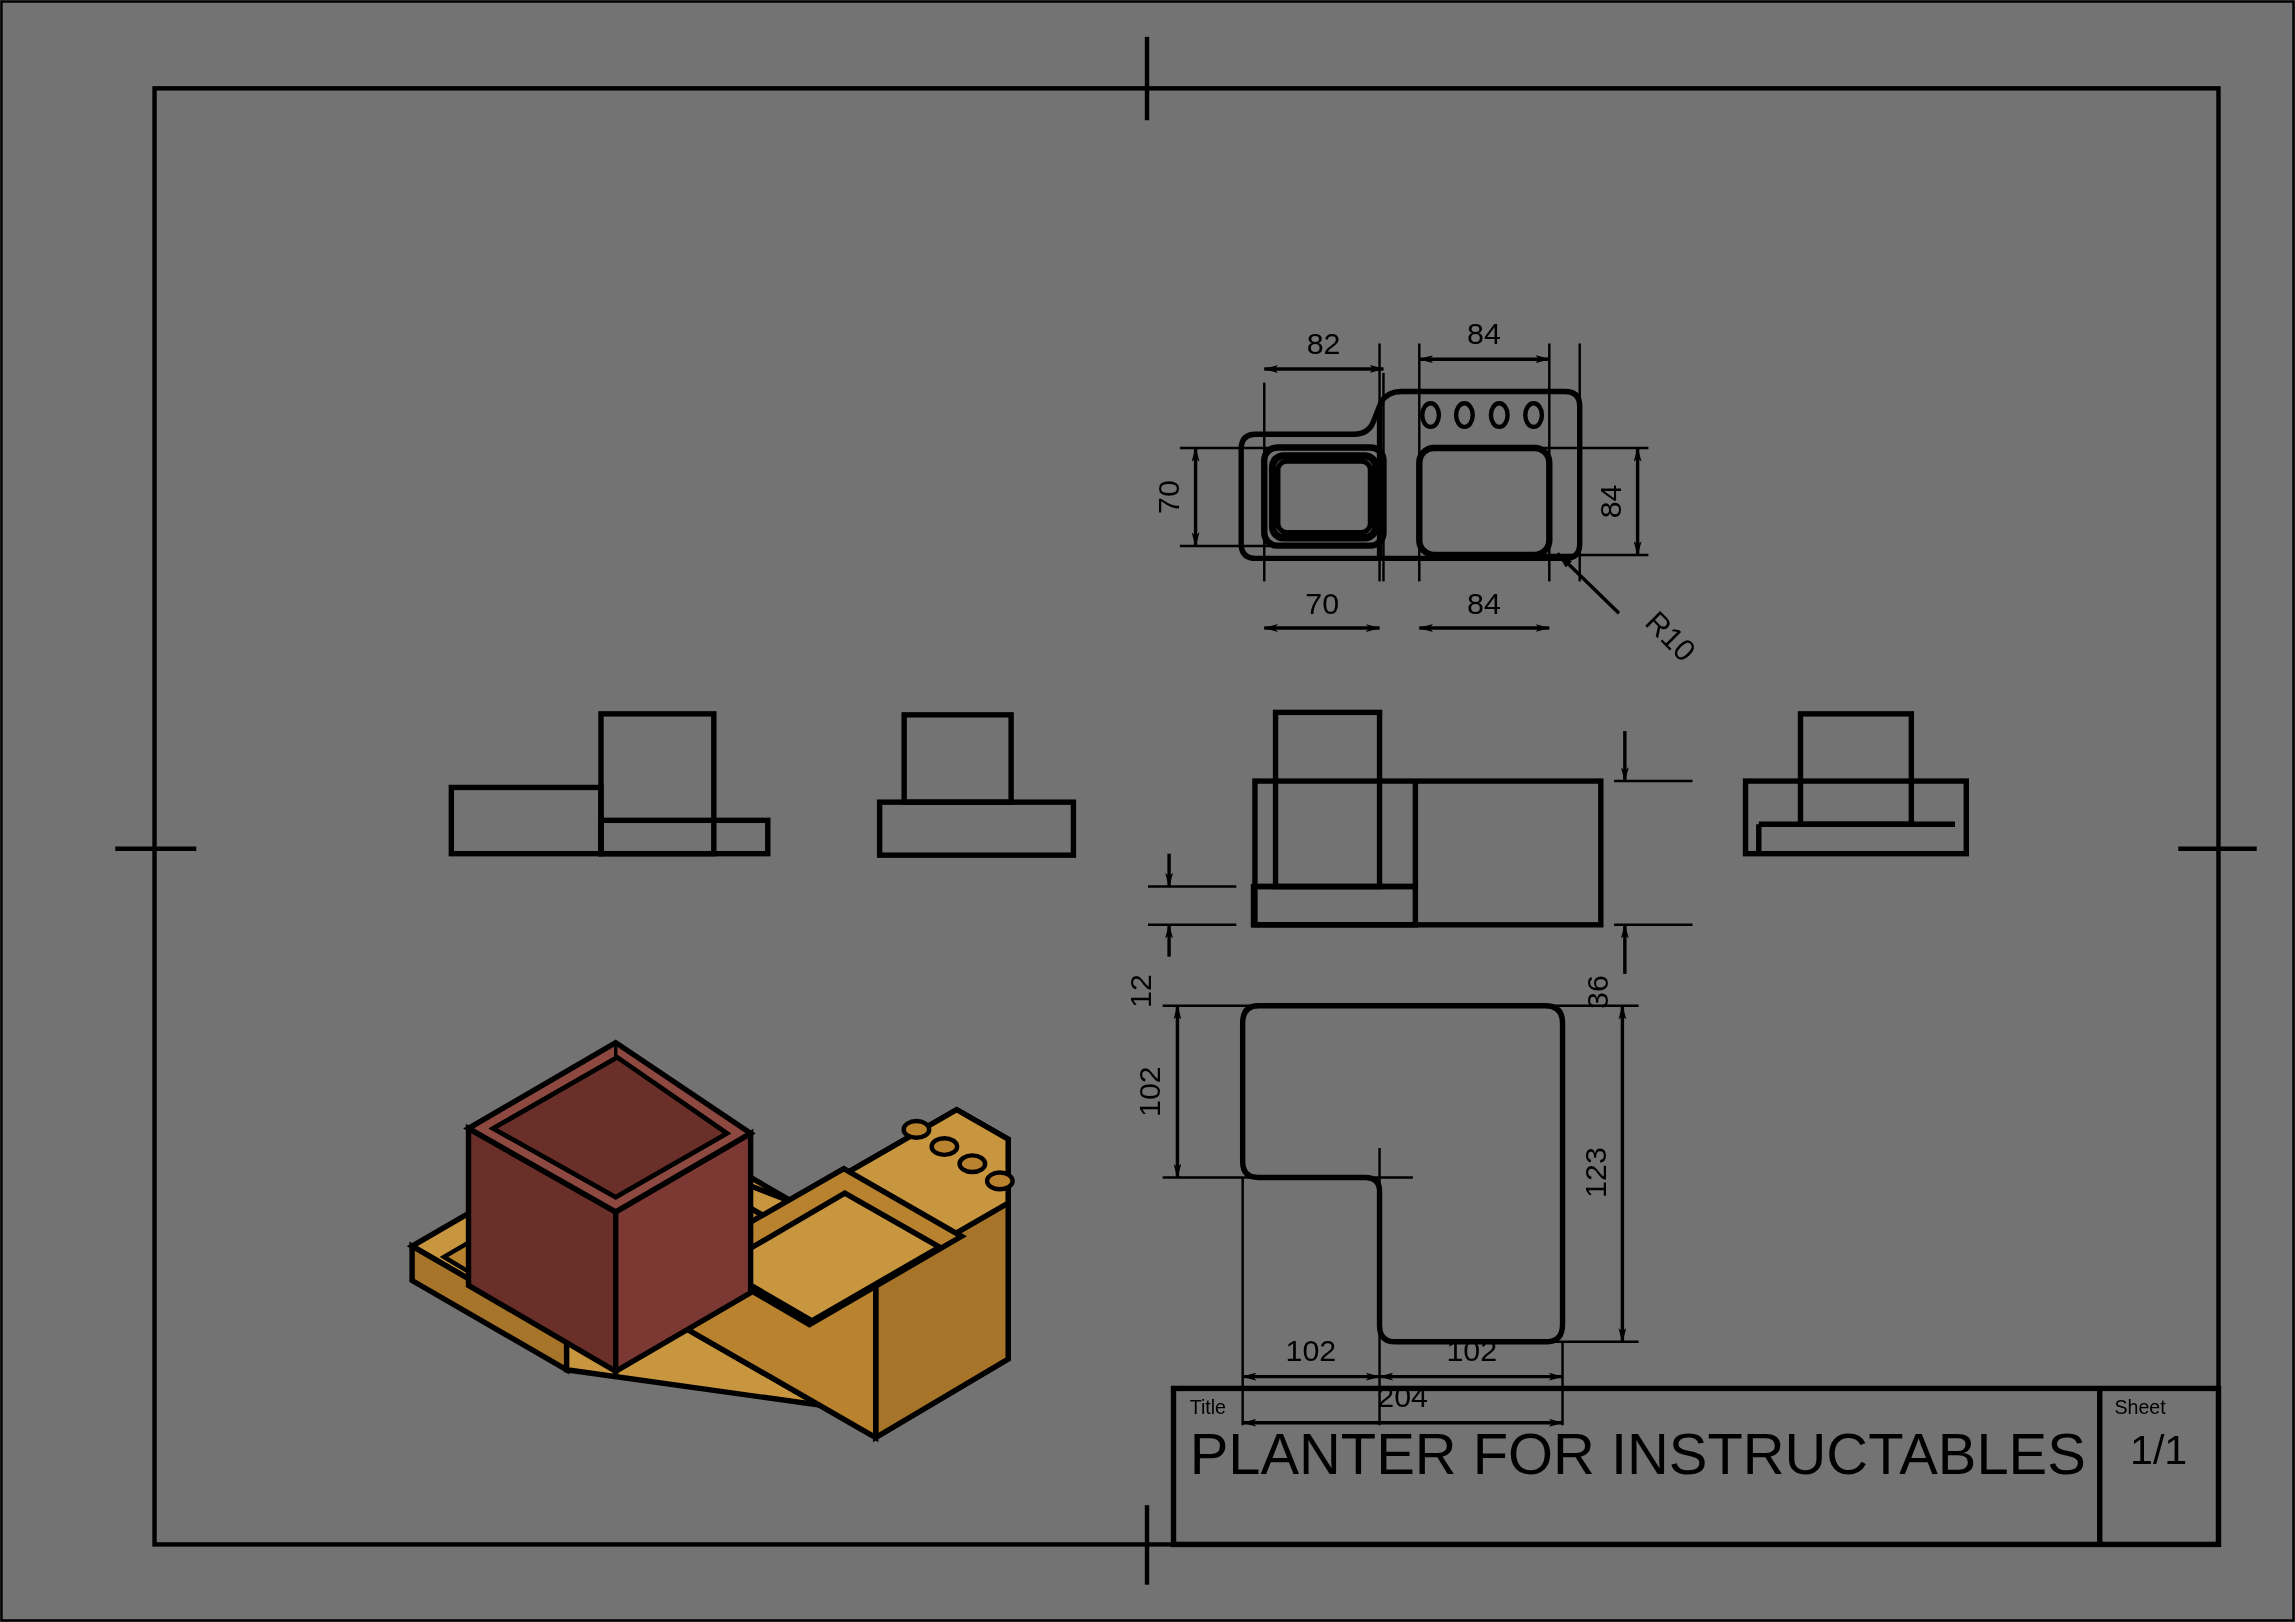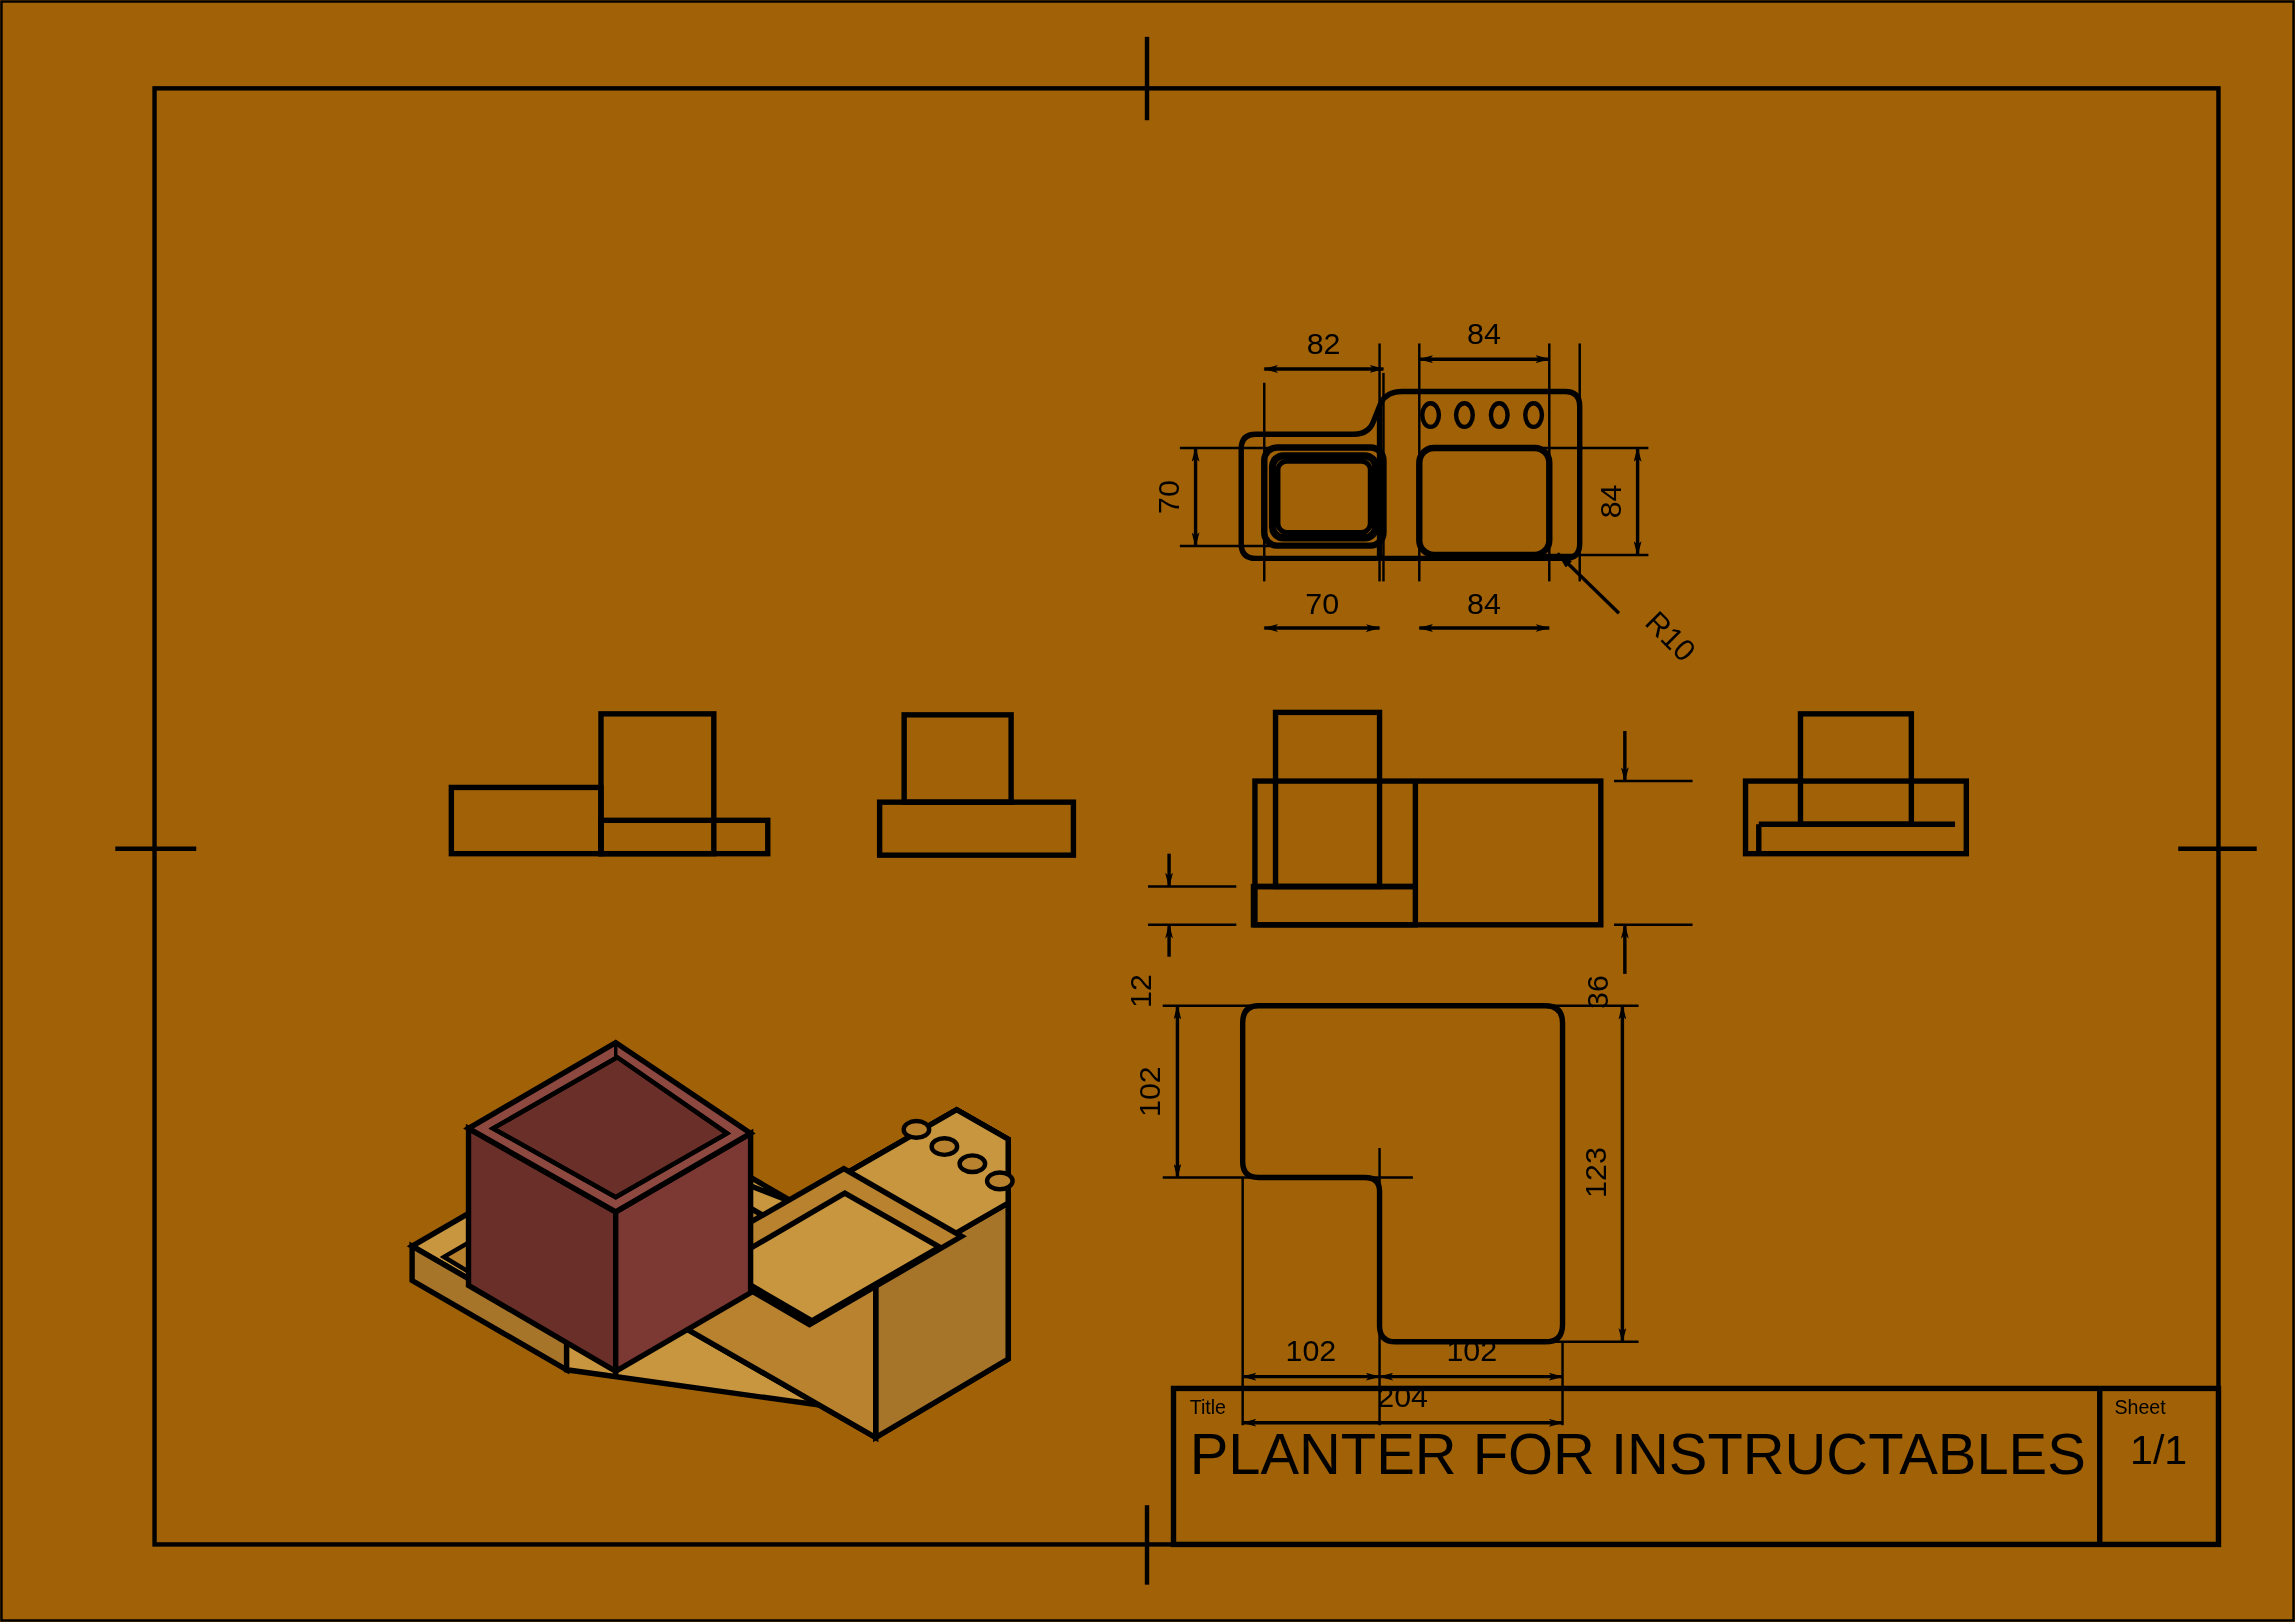--- a/index.html
+++ b/index.html
@@ -8,21 +8,21 @@
     padding: 0;
     background: #ffffff;
   }
   body {
     font-family: "Liberation Sans", sans-serif;
   }
   #sheet {
     position: relative;
     width: 2295px;
     height: 1622px;
-    background: #a16207;
+    background: #737373;
     overflow: hidden;
   }
   #sheet svg {
     display: block;
     width: 2295px;
     height: 1622px;
   }
   .dim-text {
     font-family: "Liberation Sans", sans-serif;
     font-size: 62px;

